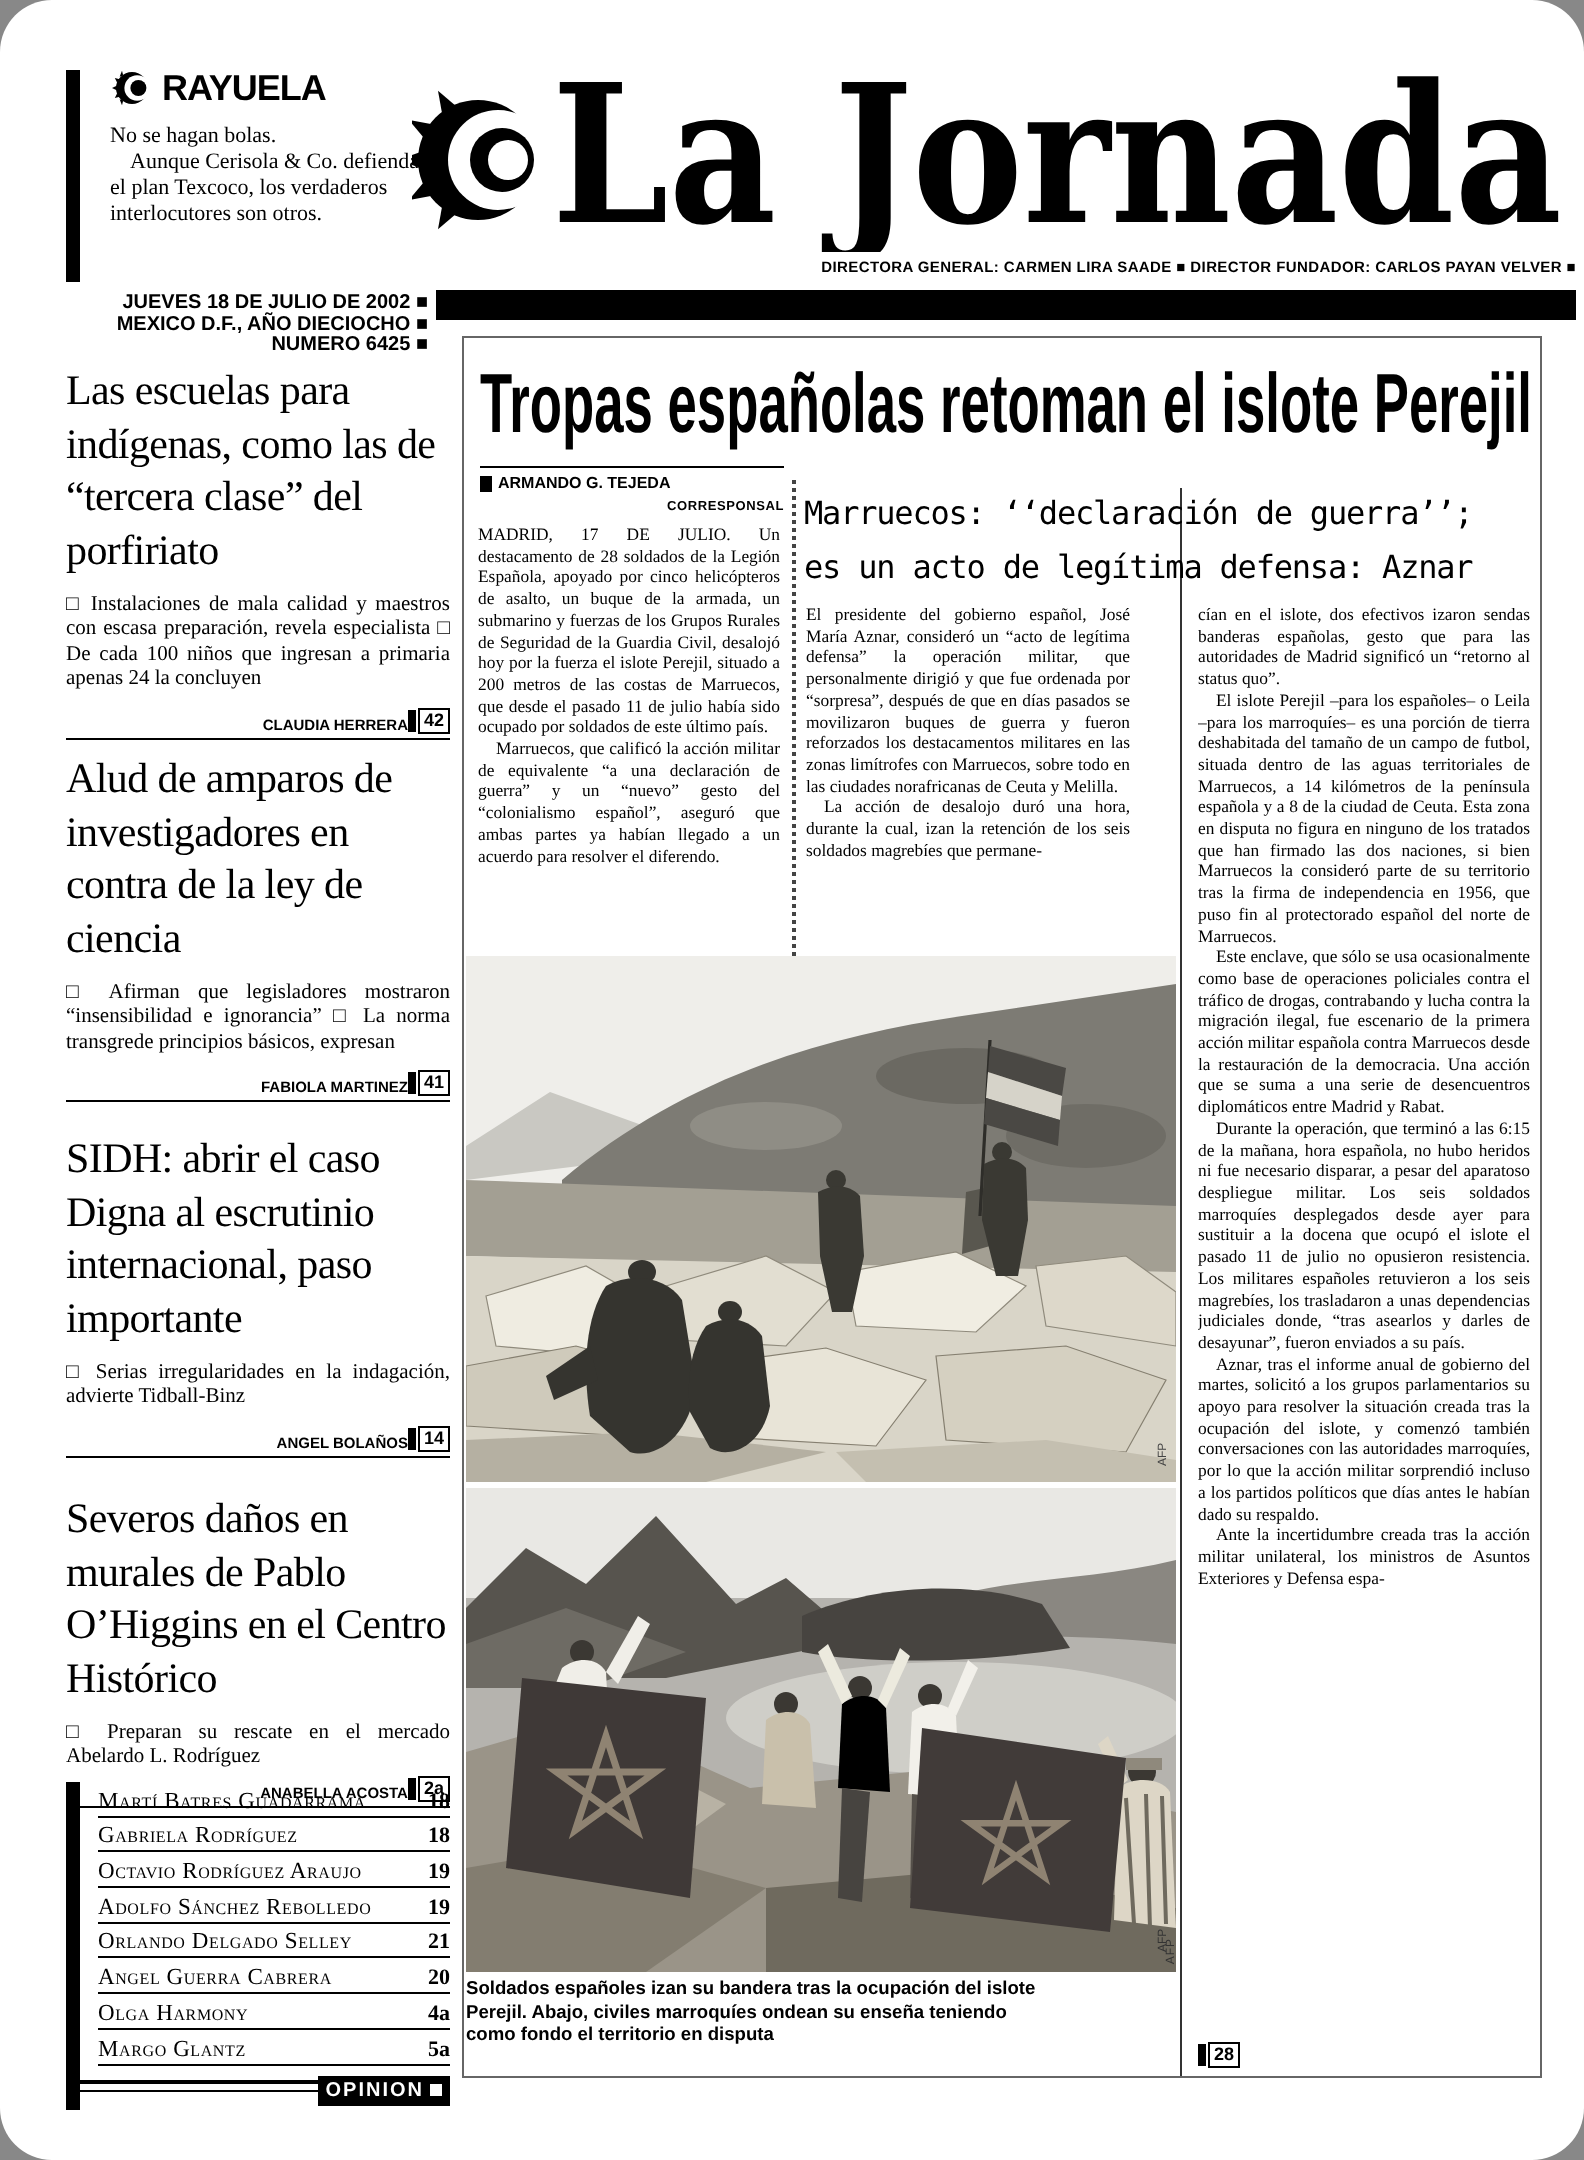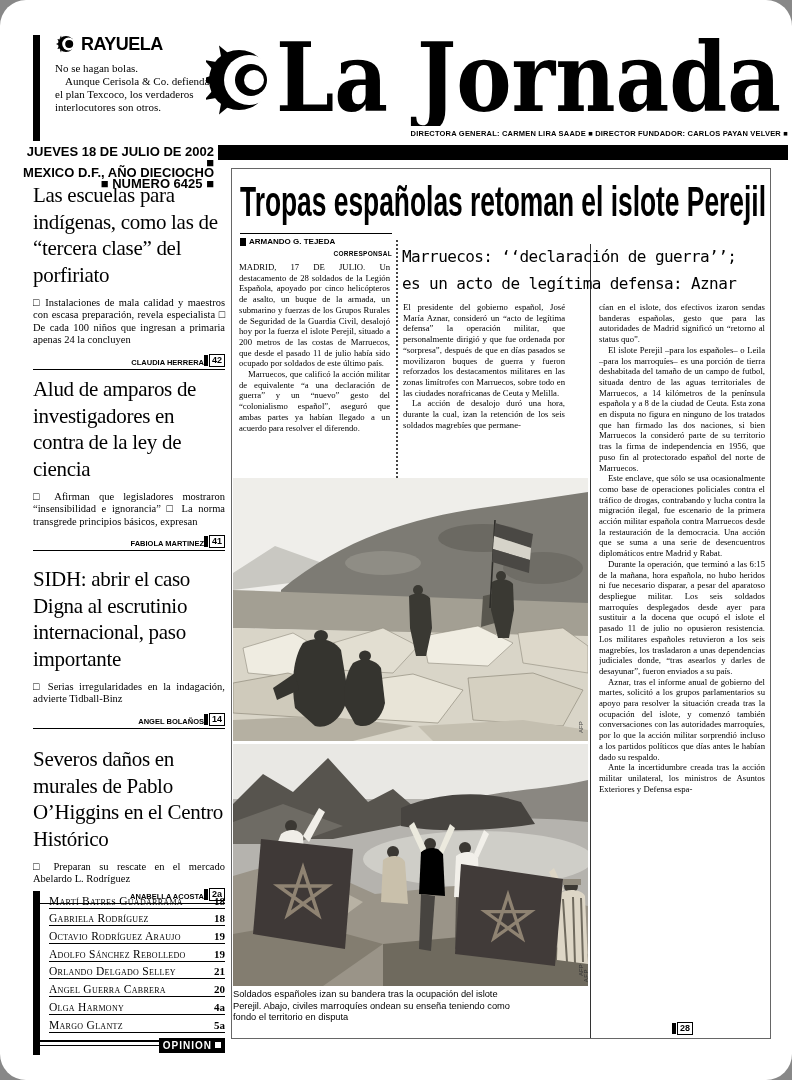--- a/index.html
+++ b/index.html
@@ -13,21 +13,21 @@
   .rayuela .rtitle { display:flex; align-items:center; gap:4px;
       font-family:"Liberation Sans",sans-serif; font-weight:bold; font-size:18px; letter-spacing:-0.5px; }
   .rayuela .rtext { font-size:11px; line-height:13px; margin-top:7px; width:168px; }
   .rayuela .rtext .l2 { text-indent:10px; }
 
   .mast-svg { position:absolute; left:206px; top:18px; width:582px; height:108px; }
   .directors { position:absolute; right:4px; top:129px; width:560px; text-align:right;
       font-family:"Liberation Sans",sans-serif; font-weight:bold; font-size:7.5px; letter-spacing:0.2px; }
   .blackbar { position:absolute; left:218px; top:145px; width:570px; height:15px; background:#000; }
   .dateline { position:absolute; left:18px; top:147px; width:196px; text-align:right;
-      font-family:"Liberation Sans",sans-serif; font-weight:bold; font-size:13px; line-height:10.5px; }
+      font-family:"Liberation Sans",sans-serif; font-weight:bold; font-size:10px; line-height:10.5px; }
 
   
   .story { position:absolute; left:33px; width:192px; }
   .story h2 { margin:0 0 9px; font-weight:normal; font-size:21px; line-height:26.5px; letter-spacing:-0.3px; }
   .story .bullets { font-size:10.5px; line-height:12.4px; text-align:justify; }
   .story .byrow { display:flex; justify-content:flex-end; align-items:flex-end;
       border-bottom:1.5px solid #000; padding-bottom:2px; margin-top:7px;
       font-family:"Liberation Sans",sans-serif; font-weight:bold; font-size:7.5px; }
   .pbdg { display:inline-flex; align-items:center; }
   .pbdg .pbar { width:4px; height:11px; background:#000; margin-right:1px; }
@@ -77,23 +77,23 @@
   #col3 { left:599px; top:302px; width:166px; height:714px; }
 
   .photo { position:absolute; left:233px; width:355px; }
   #photo1 { top:478px; height:263px; }
   #photo2 { top:744px; height:242px; }
   .photo svg { display:block; width:100%; height:100%; }
   .pcred { position:absolute; right:-1px; bottom:4px; writing-mode:vertical-rl; transform:rotate(180deg);
       font:6px "Liberation Sans",sans-serif; color:#333; letter-spacing:0.5px; }
 
   .caption { position:absolute; left:233px; top:989px; width:289px;
-      font-family:"Liberation Sans",sans-serif; font-weight:normal; font-size:9.3px; line-height:11.6px; }
-
-  .cont-badge { position:absolute; left:599px; top:1020px; width:167px; text-align:center; }
+      font-family:"Liberation Sans",sans-serif; font-weight:bold; font-size:9.3px; line-height:11.6px; }
+
+  .cont-badge { position:absolute; left:599px; top:1020px; width:167px; text-align:left; }
 </style>
 </head>
 <body>
 
 <div class="page">
 
   <div class="rayuela">
     <div class="rbar"></div>
     <div class="rcontent">
       <div class="rtitle">

